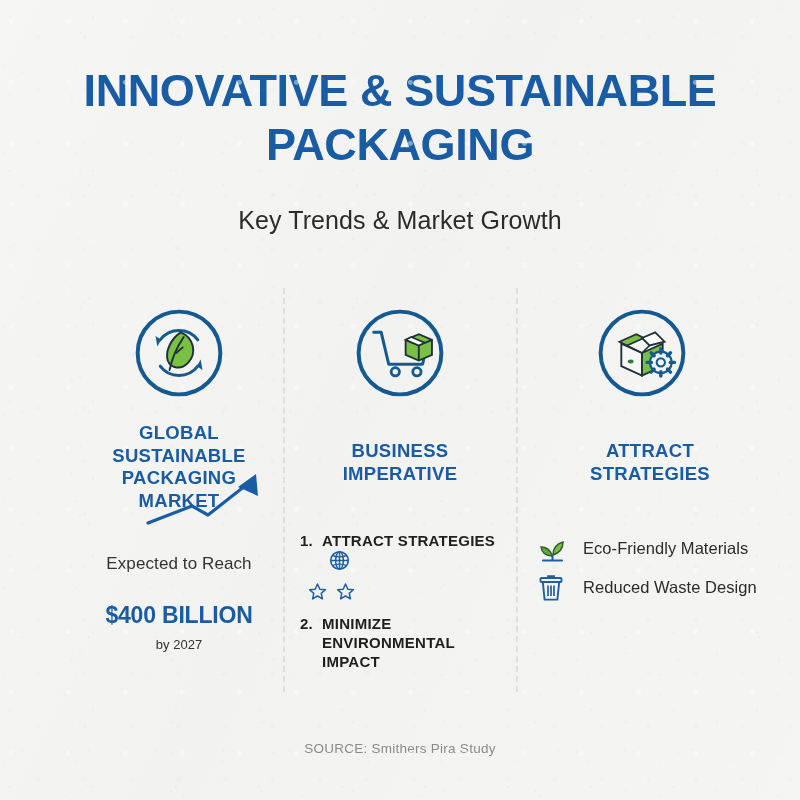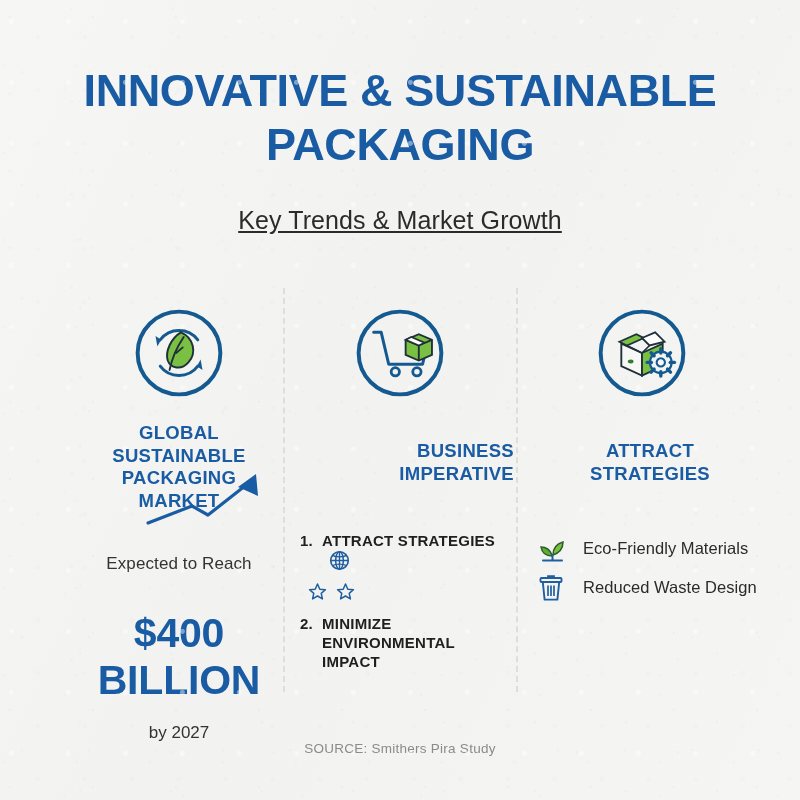--- a/index.html
+++ b/index.html
@@ -59,21 +59,20 @@
     line-height: 54px;
     margin: 0 auto;
     width: 680px;
   }
   .subtitle {
     margin-top: 34px;
     color: #2b2b2b;
     font-size: 25px;
     font-weight: normal;
     letter-spacing: 0.1px;
-    text-decoration: underline;
   }
 
   
   .divider {
     position: absolute;
     top: 288px;
     width: 0;
     height: 404px;
     border-left: 2px dashed #dedede;
   }
@@ -108,53 +107,53 @@
     color: #1a5ca4;
     font-size: 18.5px;
     font-weight: bold;
     line-height: 22.5px;
     letter-spacing: 0.3px;
     text-align: center;
     position: relative;
     z-index: 3;
   }
   .col.c1 .col-title { margin-top: 22px; }
-  .col.c2 .col-title { margin-top: 40px; text-align: right; }
+  .col.c2 .col-title { margin-top: 40px; }
   .col.c3 .col-title { margin-top: 40px; }
 
   
   .growth-arrow {
     position: absolute;
     left: 86px;
     top: 162px;
     width: 140px;
     height: 62px;
     z-index: 2;
     pointer-events: none;
   }
   .expected {
     margin-top: 42px;
     text-align: center;
     color: #333333;
     font-size: 17px;
     letter-spacing: 0.1px;
   }
   .bignum {
-    margin-top: 36px;
+    margin-top: 28px;
     text-align: center;
     color: #1a5ca4;
-    font-size: 41px;
+    font-size: 23px;
     font-weight: bold;
     letter-spacing: -0.2px;
   }
   .byyear {
-    margin-top: 19px;
+    margin-top: 8px;
     text-align: center;
     color: #333333;
-    font-size: 17px;
+    font-size: 13px;
   }
 
   
   .num-list {
     margin: 46px 0 0 14px;
     padding: 0;
     list-style: none;
   }
   .num-item {
     display: flex;

